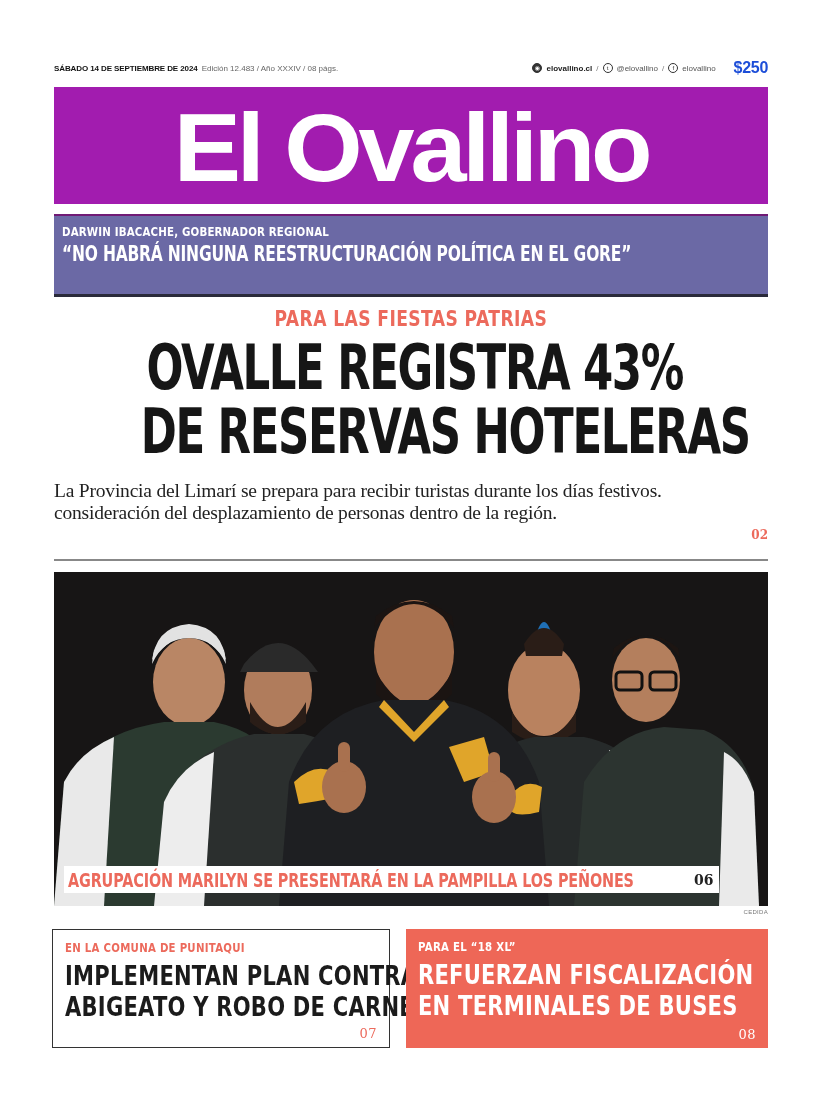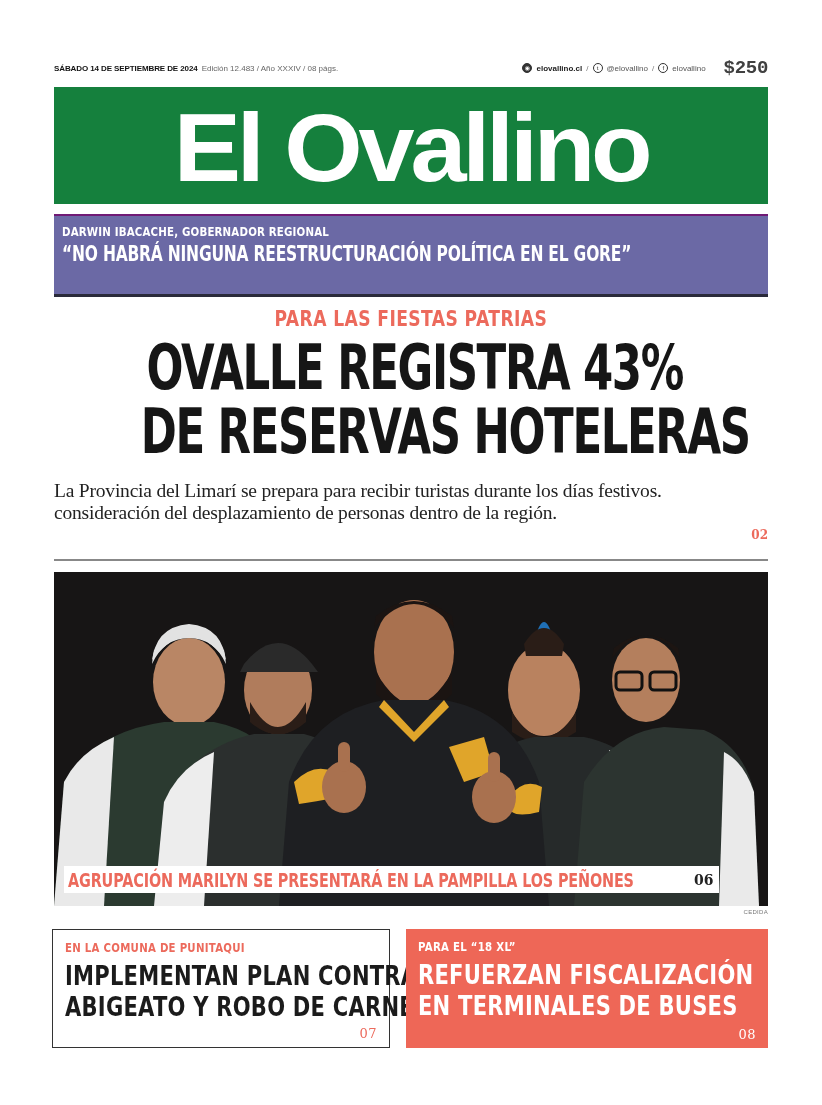--- a/index.html
+++ b/index.html
@@ -7,23 +7,23 @@
     body { position: relative; font-family: "Liberation Sans", sans-serif; color: #1a1a1a; }
 
     .meta { position: absolute; left: 54px; top: 61px; width: 714px; height: 14px; font-size: 8px; color: #555; display: flex; align-items: center; }
     .meta .date { font-weight: bold; color: #111; margin-right: 4px; letter-spacing: -0.1px; }
     .meta .edition { color: #666; }
     .meta .right { margin-left: auto; display: flex; align-items: center; gap: 4px; }
     .meta .web { font-weight: bold; color: #222; }
     .meta .sep { color: #777; }
     .meta .icon { display: inline-block; width: 10px; height: 10px; border-radius: 50%; border: 1px solid #333; font-size: 6px; line-height: 8px; text-align: center; color: #333; }
     .meta .globe { background: #333; color: #fff; }
-    .meta .price { font-weight: bold; font-size: 19px; color: #404040; margin-left: 14px; letter-spacing: -0.3px; font-family: Liberation Mono, monospace; }
+    .meta .price { font-weight: bold; font-size: 16px; color: #1d4ed8; margin-left: 14px; letter-spacing: -0.3px; }
 
-    .masthead { position: absolute; left: 54px; top: 87px; width: 714px; height: 117px; background: #15803d; display: flex; align-items: center; justify-content: center; }
+    .masthead { position: absolute; left: 54px; top: 87px; width: 714px; height: 117px; background: #a21caf; display: flex; align-items: center; justify-content: center; }
     .masthead .logo { color: #ffffff; font-family: "Liberation Sans", sans-serif; font-weight: bold; font-size: 96px; letter-spacing: -4px; transform: scaleX(1.05); line-height: 1; margin-top: 4px; }
 
     .banner { position: absolute; left: 54px; top: 214px; width: 714px; height: 83px; background: #6B69A5; border-top: 2px solid #701a75; border-bottom: 3px solid #2a2a3a; display: flex; }
     .banner .photo { width: 118px; height: 100%; position: relative; overflow: hidden; background: linear-gradient(90deg, #c98c4a 0 18%, #efe6d8 18% 100%); }
     .banner .text { flex: 1; padding: 6px 8px 0 8px; position: relative; color: #fff; }
     .banner .kicker { font-family: "DejaVu Sans", sans-serif; font-weight: bold; font-size: 12.5px; letter-spacing: 0.2px; transform: scaleX(0.82); transform-origin: left; white-space: nowrap; margin-top: 2px; }
     .banner .title { font-family: "DejaVu Sans", sans-serif; font-weight: bold; font-size: 22px; letter-spacing: -0.3px; transform: scaleX(0.705); transform-origin: left; white-space: nowrap; margin-top: 2px; }
 
     .kicker-main { position: absolute; left: 0; width: 822px; top: 306px; text-align: center; color: #EC6A5C; font-family: "DejaVu Sans", sans-serif; font-weight: bold; font-size: 22px; letter-spacing: 0.5px; }
     .kicker-main span { display: inline-block; transform: scaleX(0.78); }

